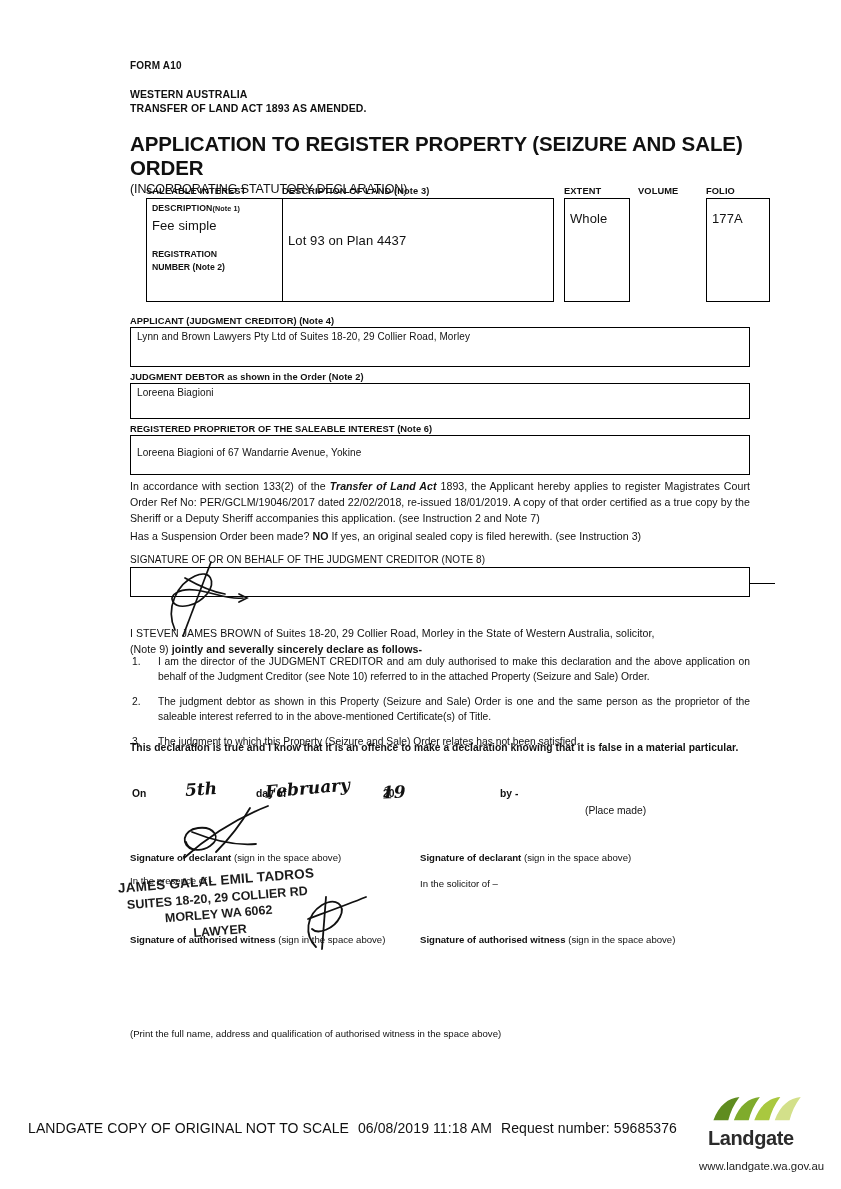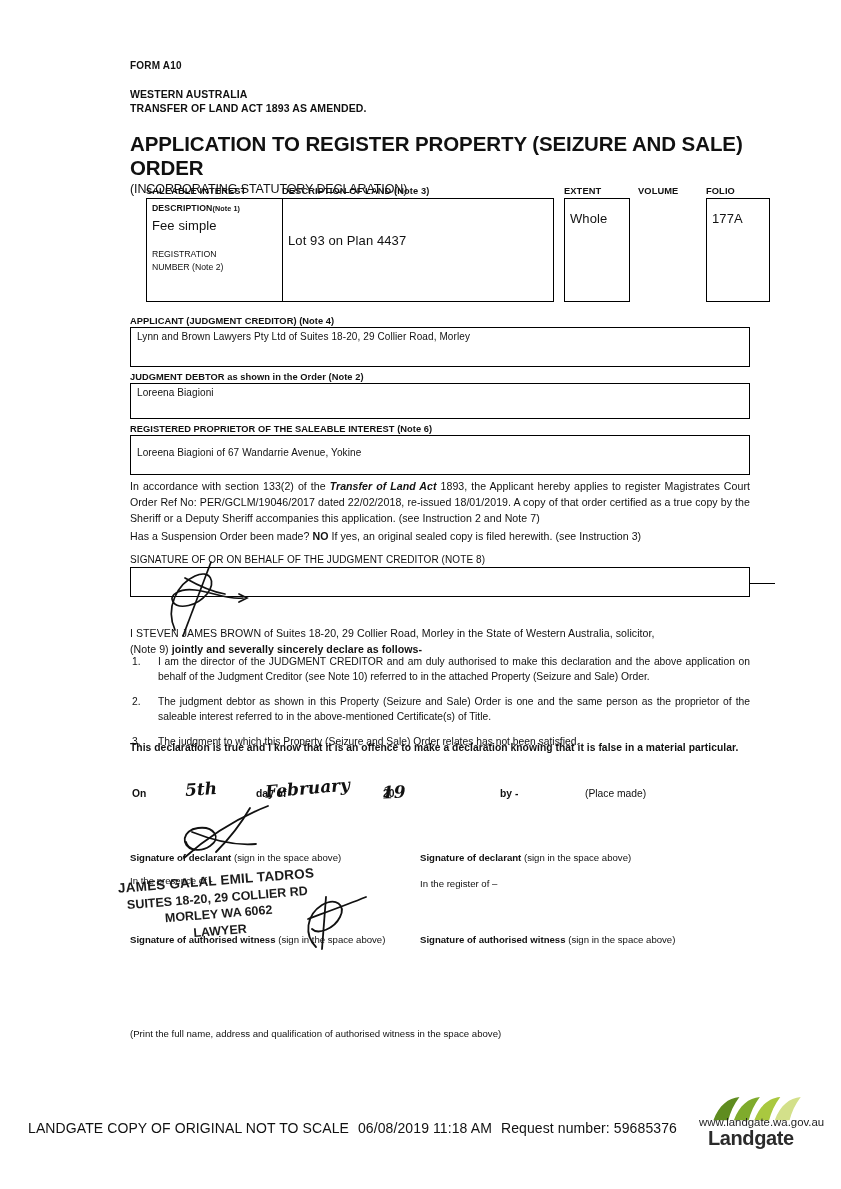--- a/index.html
+++ b/index.html
@@ -32,21 +32,21 @@
   .col { position: absolute; top: 0; }
   .col-label { font-size: 9.3px; font-weight: 600; letter-spacing: .1px; white-space: nowrap; margin-bottom: 2px; }
   .cell {
     border: 1.3px solid #000; background: #fff;
     height: 104px; padding: 4px 5px 0 5px;
   }
   .cell-sub { font-size: 8.7px; font-weight: 600; letter-spacing: .1px; }
   .cell-sub .note { font-size: 7.2px; font-weight: 600; }
   .cell-value { font-size: 13px; margin-top: 5px; letter-spacing: .1px; }
   .cell-value.sm { font-size: 12.5px; }
-  .reg-block { margin-top: 15px; font-size: 8.7px; font-weight: 400; line-height: 1.45; }
+  .reg-block { margin-top: 15px; font-size: 8.7px; font-weight: 700; line-height: 1.45; }
 
   .col-saleable { left: 16px; width: 156px; }
   .col-desc { left: 152px; width: 272px; }
   .col-extent { left: 434px; width: 66px; }
   .col-volume { left: 508px; width: 60px; }
   .col-folio { left: 576px; width: 64px; }
   .col-desc .cell-value { margin-top: 30px; }
   .col-extent .cell-value, .col-volume .cell-value, .col-folio .cell-value { margin-top: 8px; }
 
   
@@ -90,21 +90,21 @@
   #para-made-under .plain { font-weight: bold; }
   #para-made-under .hand-inline { font-weight: normal; font-size: 12.5px; }
 
   
   .date-line { position: absolute; left: 130px; top: 783px; width: 620px; height: 30px; font-size: 10.3px; font-weight: bold; }
   .date-line span { position: absolute; top: 5px; }
   .dl-on { left: 2px; }
   .dl-dayof { left: 126px; }
   .dl-20 { left: 253px; font-weight: bold; }
   .dl-by { left: 370px; }
-  .dl-place { left: 455px; font-weight: normal; }
+  .dl-place { left: 455px; font-weight: normal; margin-top: 17px; }
 
   
   .hand {
     position: absolute;
     font-family: "DejaVu Serif", serif;
     font-style: italic; font-weight: bold;
     color: #111;
     transform: rotate(-4deg);
     white-space: nowrap;
   }
@@ -139,21 +139,21 @@
   
   .squiggle { position: absolute; pointer-events: none; }
 
   
   .footer-rule { position: absolute; left: 0; top: 1098px; width: 841px; height: 0; }
   .footer-text { position: absolute; left: 28px; top: 1120px; font-size: 14px; letter-spacing: .1px; white-space: nowrap; }
   .footer-text .gap { display: inline-block; width: 9px; }
   .logo-wrap { position: absolute; left: 708px; top: 1096px; width: 100px; }
   .logo-mark { height: 26px; }
   .logo-word { font-size: 20px; font-weight: bold; letter-spacing: -.4px; color: #2b2b2b; margin-top: 1px; }
-  .logo-url { position: absolute; left: 699px; top: 1116px; font-size: 11.4px; color: #222; }
+  .logo-url { position: absolute; left: 699px; top: 1160px; font-size: 11.4px; color: #222; }
 </style>
 </head>
 <body>
 
 <div class="page">
 
   <div class="header">
     <div class="form-code">FORM A10</div>
     <div class="jurisdiction">
       <div>WESTERN AUSTRALIA</div>
@@ -312,21 +312,21 @@
     <div class="l4">LAWYER</div>
   </div>
 
   <div class="sig-label sl-declarant-l">
     <b>Signature of declarant</b><span> (sign in the space above)</span>
   </div>
   <div class="sig-label sl-declarant-r">
     <b>Signature of declarant</b><span>  (sign in the space above)</span>
   </div>
   <div class="sig-label sl-presence-l">In the presence of -</div>
-  <div class="sig-label sl-presence-r">In the register of –</div>
+  <div class="sig-label sl-presence-r">In the solicitor of –</div>
   <div class="sig-label sl-witness-l">
     <b>Signature of authorised witness</b><span> (sign in the space above)</span>
   </div>
   <div class="sig-label sl-witness-r">
     <b>Signature of authorised witness</b><span> (sign in the space above)</span>
   </div>
   <div class="sig-label sl-print">(Print the full name, address and qualification of authorised witness in the space above)</div>
 
   <div class="footer-rule"></div>
   <div class="footer-text">

